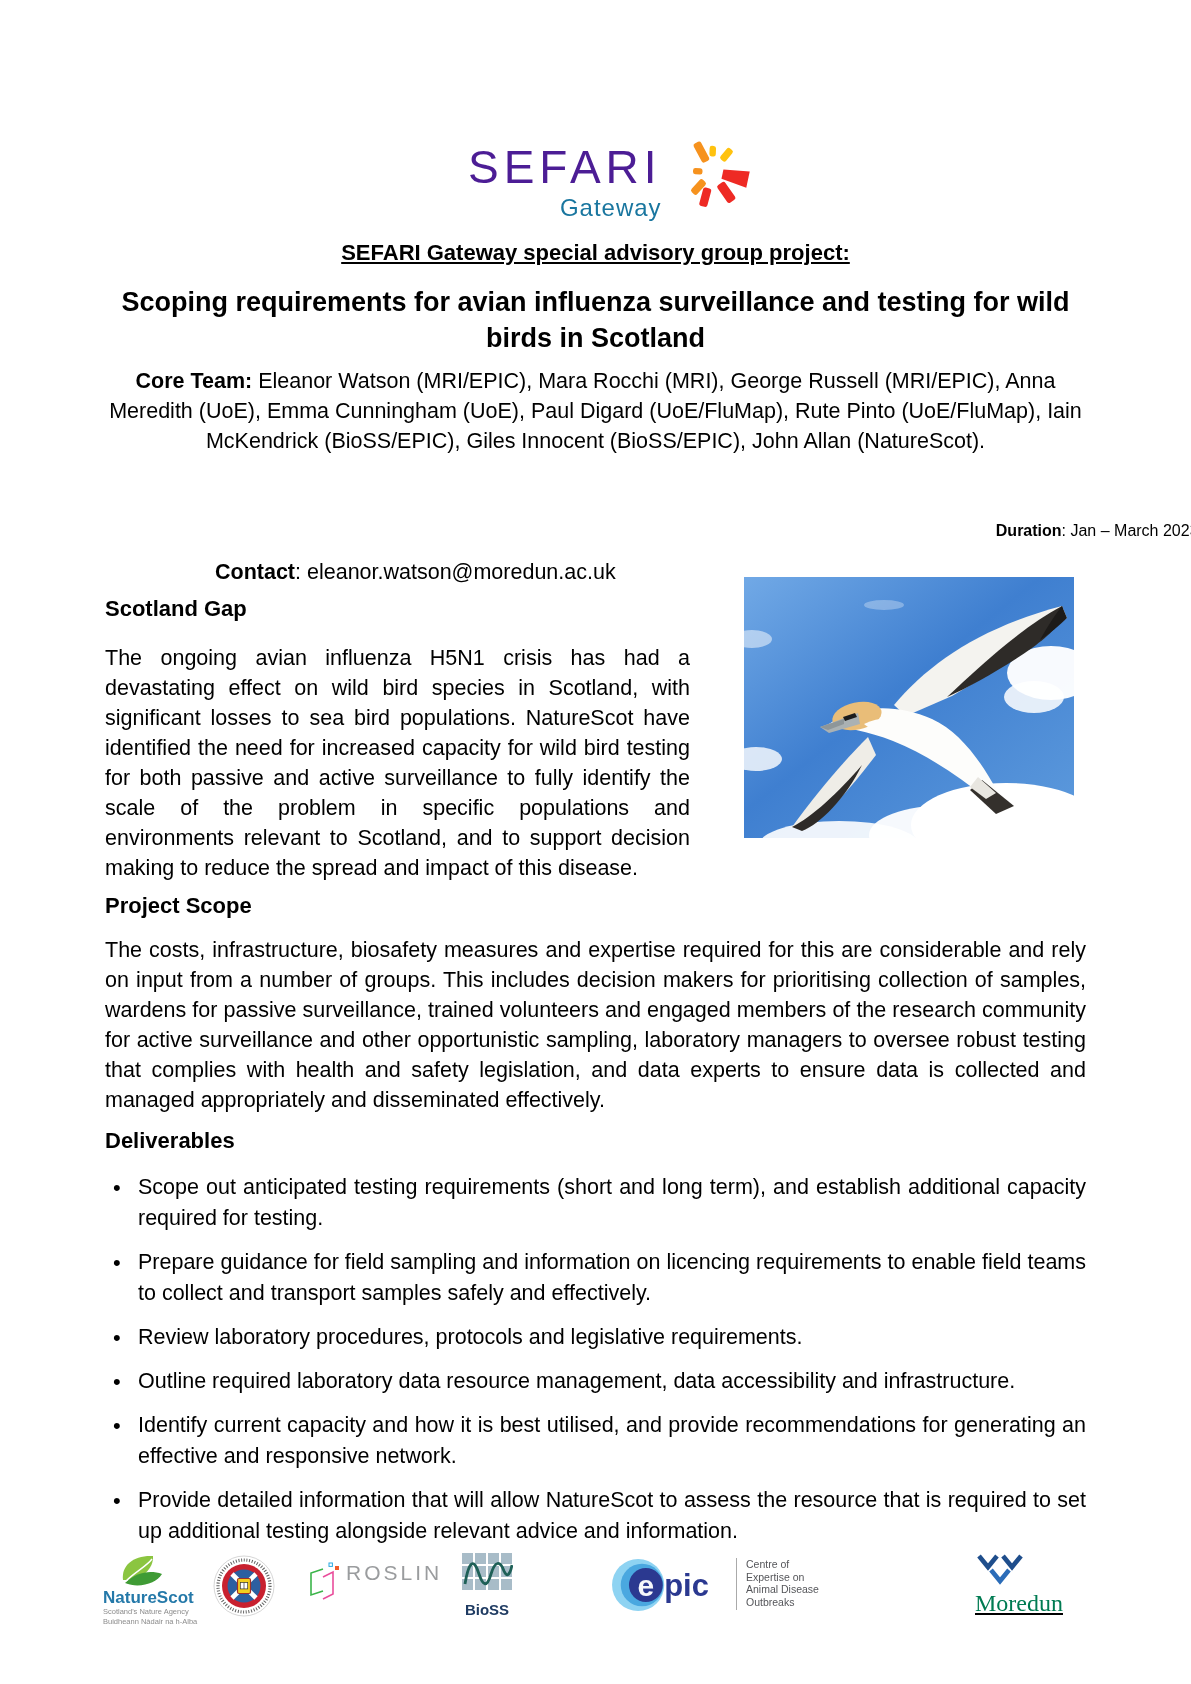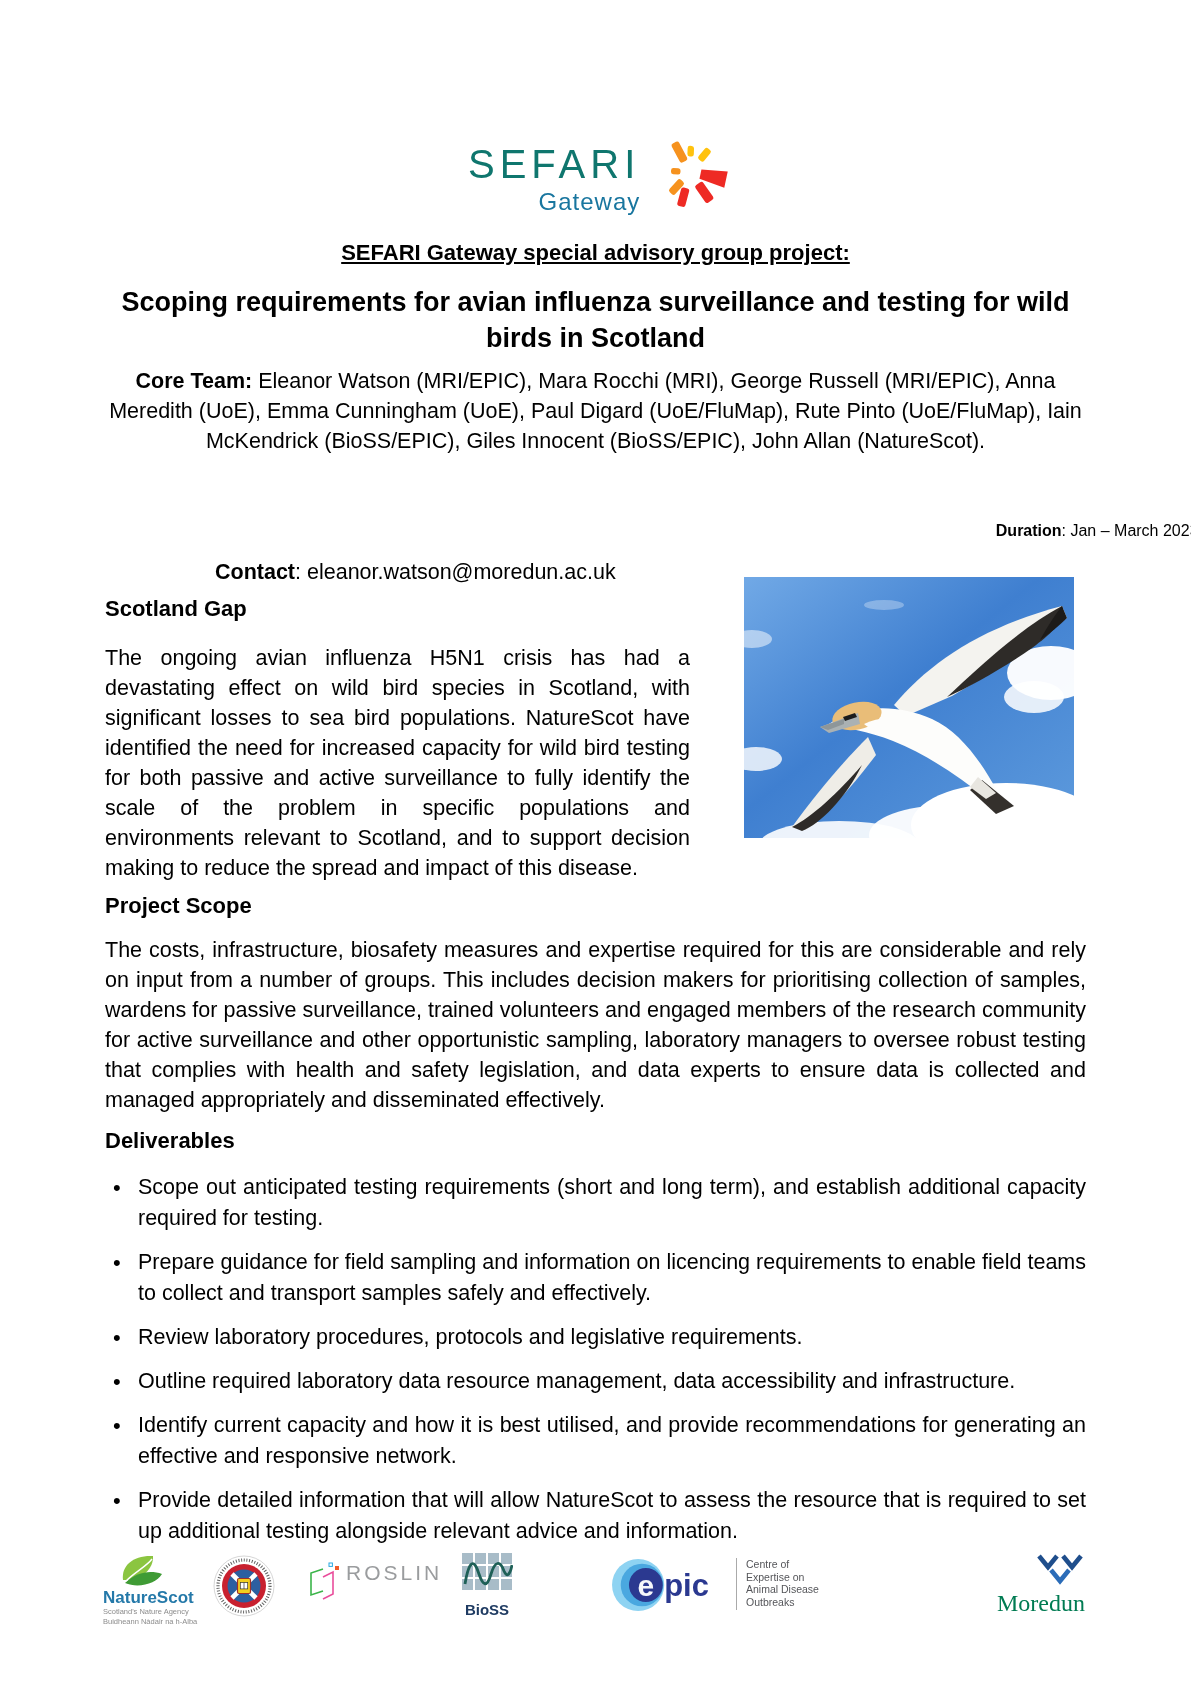--- a/index.html
+++ b/index.html
@@ -6,21 +6,21 @@
   .page{
     position:relative;width:1191px;height:1684px;margin:0 auto;background:#ffffff;
     font-family:"Liberation Sans", sans-serif;color:#000;overflow:hidden;
   }
   .b{font-weight:bold;}
   p,h1,h2,ul{margin:0;padding:0;}
 
   
   .logo-block{position:absolute;top:122px;left:468px;display:flex;align-items:flex-start;}
   .sefari-text{display:flex;flex-direction:column;align-items:flex-end;padding-top:22px;}
-  .sefari-name{font-size:40px;letter-spacing:5px;color:#0f766e;line-height:1;}
+  .sefari-name{font-size:46px;letter-spacing:5px;color:#4c1d95;line-height:1;}
   .sefari-sub{font-size:24px;color:#19769f;line-height:1;margin-top:6px;letter-spacing:1px;}
   .starburst{margin-left:12px;}
 
   
   .kicker{position:absolute;top:240px;left:0;width:100%;text-align:center;font-weight:bold;font-size:22px;text-decoration:underline;}
   .title{position:absolute;top:284px;left:105px;width:981px;text-align:center;font-weight:bold;font-size:27px;line-height:36px;}
   .core-team{position:absolute;top:366px;left:105px;width:981px;text-align:center;font-size:21.5px;line-height:30px;}
   .affiliations{position:absolute;top:460px;left:105px;width:981px;text-align:center;font-size:21.5px;line-height:30px;}
   .duration{position:absolute;top:522px;left:12px;width:100%;text-align:right;font-size:16px;}
   .contact{position:absolute;top:560px;left:215px;font-size:21.5px;}
@@ -45,21 +45,21 @@
   .ns-name{font-size:17px;font-weight:bold;color:#2579a9;line-height:18px;}
   .ns-tag{font-size:7.5px;color:#8c8c8c;line-height:9.5px;}
   .logo-uoe{left:213px;top:3px;}
   .logo-roslin{left:306px;top:9px;display:flex;}
   .roslin-name{font-size:21px;color:#9a9c9e;letter-spacing:3px;margin-left:4px;}
   .logo-bioss{left:457px;width:60px;text-align:center;}
   .bioss-name{font-size:15px;font-weight:bold;color:#1f3b62;margin-top:1px;}
   .logo-epic{left:612px;top:4px;display:flex;align-items:flex-start;}
   .epic-div{width:1px;height:52px;background:#aaa;margin:2px 9px 0 6px;}
   .epic-tag{font-size:10.5px;color:#55565a;line-height:12.5px;white-space:pre-line;padding-top:2px;}
-  .logo-moredun{left:975px;width:110px;text-align:right;top:2px;}
+  .logo-moredun{left:975px;width:110px;text-align:left;top:2px;text-decoration:underline;}
   .moredun-name{font-family:"Liberation Serif", serif;font-size:24px;color:#007b52;margin-top:1px;}
 </style>
 </head>
 <body>
 
 <div class="page">
 
   <div class="logo-block">
     <div class="sefari-text">
       <div class="sefari-name">SEFARI</div>

